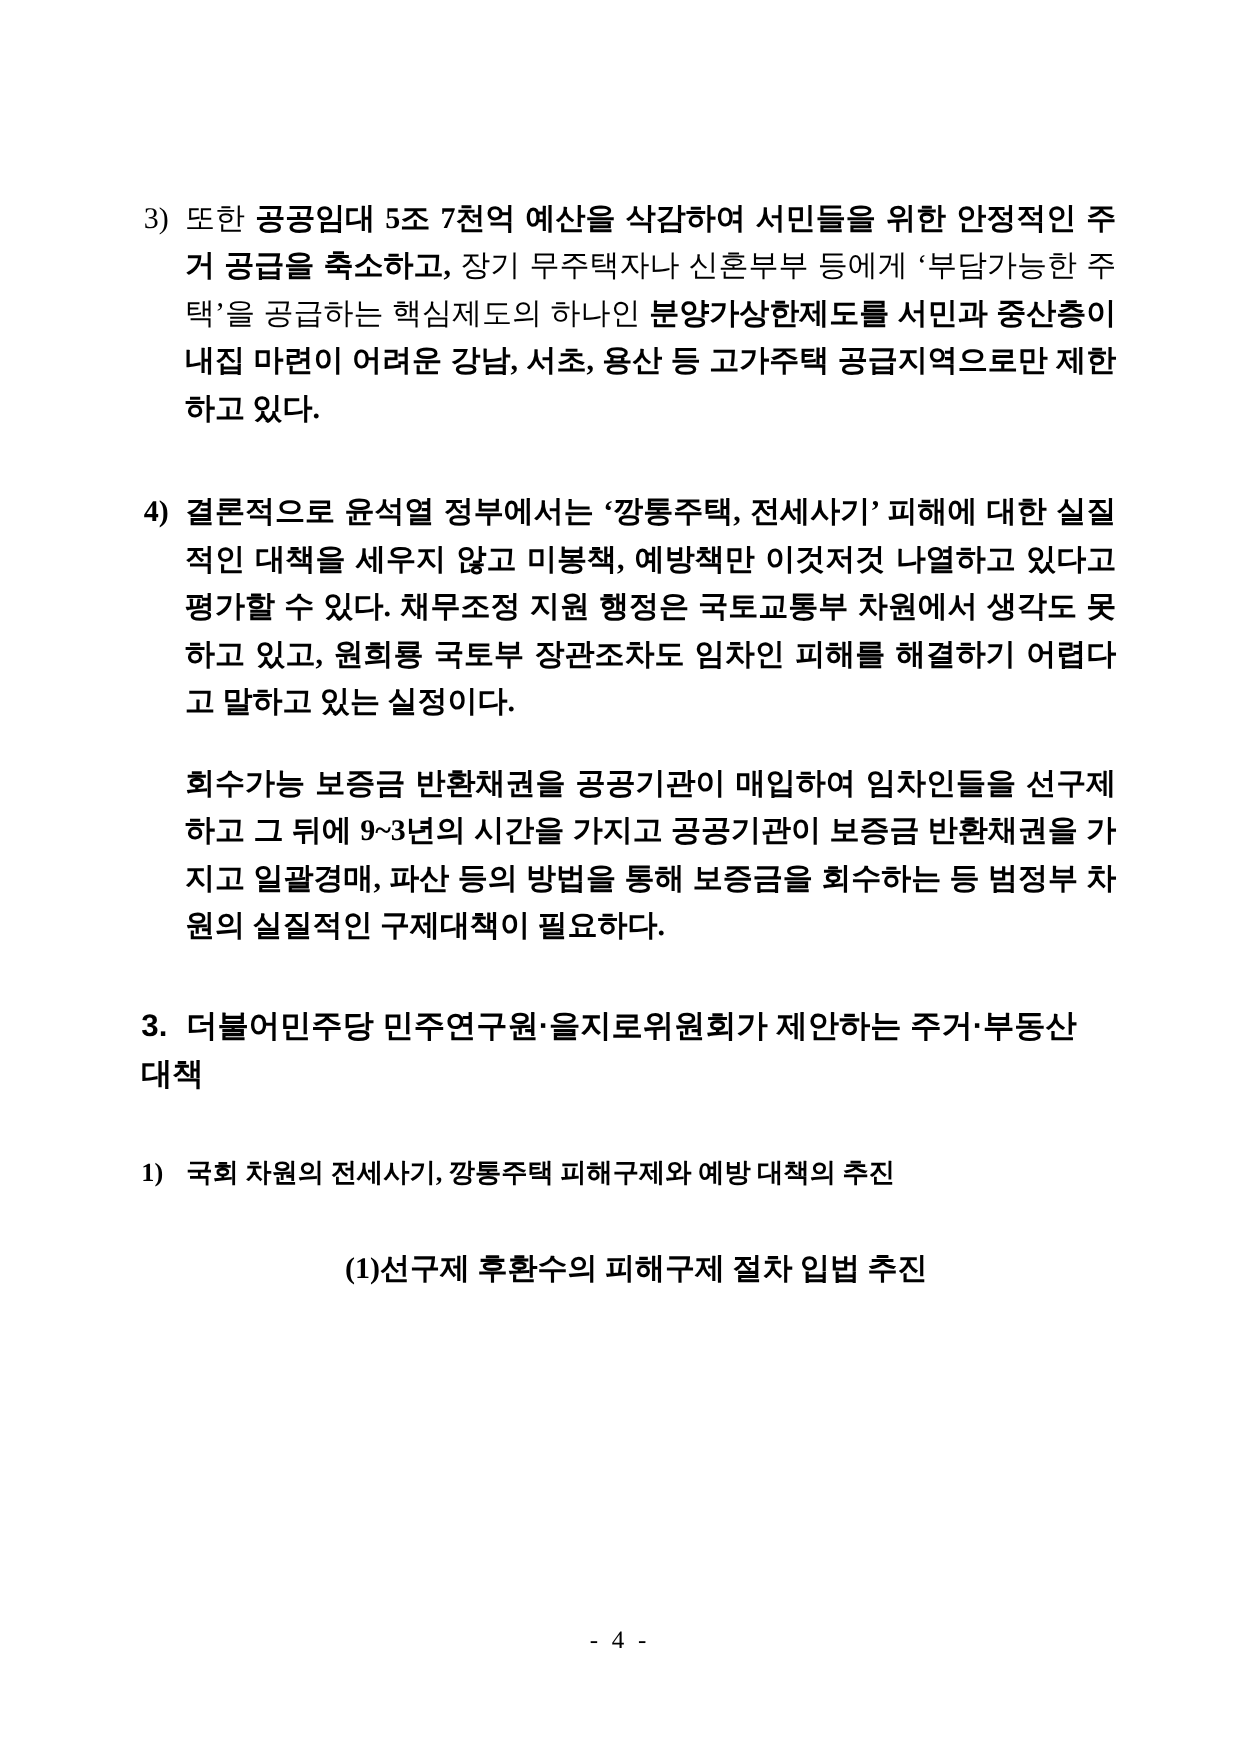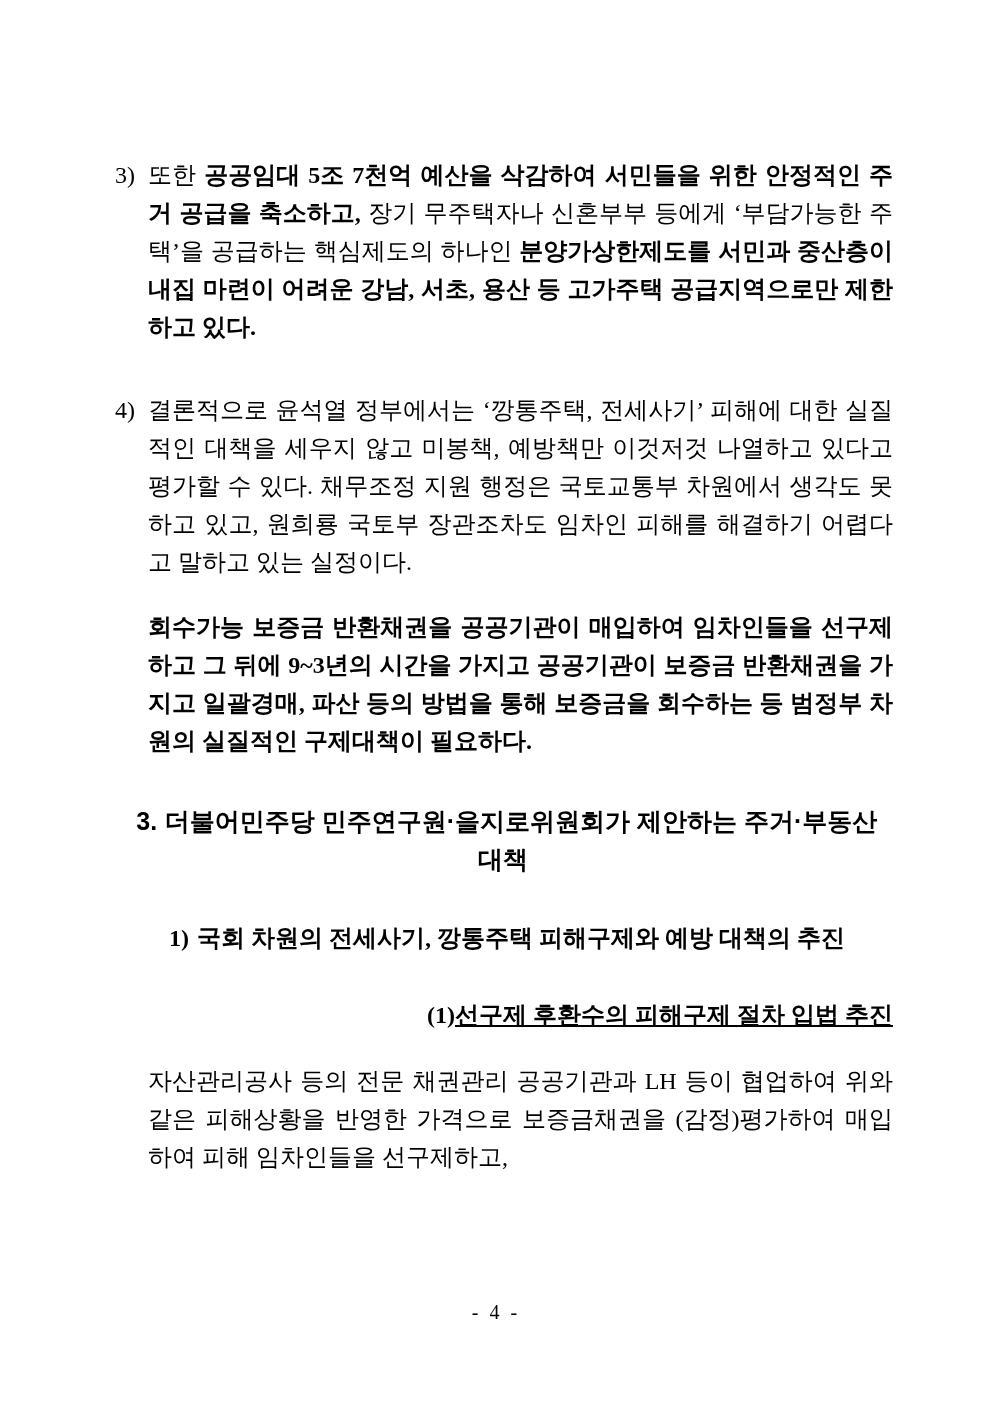--- a/index.html
+++ b/index.html
@@ -31,60 +31,59 @@
     text-indent: -33px;
   }
   .hang .marker {
     display: inline-block;
     width: 33px;
     text-indent: 0;
   }
   .seg-bold { font-weight: bold; }
 
   #para3 { margin-bottom: 45px; }
-  #para4 { margin-bottom: 27px; }
+  #para4 { margin-bottom: 27px; font-weight: bold; }
 
   .emphasis {
     margin-left: 33px;
     font-weight: bold;
   }
   #emphasis-para { margin-bottom: 42px; }
 
   .h-section {
     font-family: "Liberation Sans", "DejaVu Sans", sans-serif;
     font-weight: bold;
     font-size: 25px;
     line-height: 38px;
     margin: 0 0 41px -2px;
-    text-align: center;
+    text-align: left;
   }
   .h-section .marker-s {
     display: inline-block;
     width: 36px;
   }
   .h-sub {
     font-weight: bold;
-    font-size: 24px;
+    font-size: 21px;
     line-height: 38px;
     margin: 0 0 39px -2px;
-    text-align: center;
+    text-align: left;
   }
   .h-sub .marker-s {
     display: inline-block;
     width: 36px;
   }
 
   #item1-block { margin-bottom: 28px; }
   .item-heading {
     font-size: 24px;
     line-height: 38px;
     font-weight: bold;
     margin: 0 0 0 10px;
-    text-align: right;
-    text-decoration: underline;
+    text-align: center;
   }
   .item-heading .marker-s {
     display: inline-block;
     width: 28px;
   }
   .item-body {
     margin-left: 33px;
   }
 
   .footer {
@@ -123,20 +122,17 @@
     <p class="h-sub">
       <span class="marker-s">1)</span><span>국회 차원의 전세사기, 깡통주택 피해구제와 예방 대책의 추진</span>
     </p>
 
     <div id="item1-block">
       <p class="item-heading">
         <span class="marker-s">(1)</span><span>선구제 후환수의 피해구제 절차 입법 추진</span>
       </p>
     </div>
 
-    <p class="para item-body">
-      <span>자산관리공사 등의 전문 채권관리 공공기관과 LH 등이 협업하여 위와 같은 피해상황을 반영한 가격으로 보증금채권을 (감정)평가하여 매입하여 피해 임차인들을 선구제하고,</span>
-    </p>
 
   </div>
 
   <div class="footer">- 4 -</div>
 </div>
 
 </body></html>

